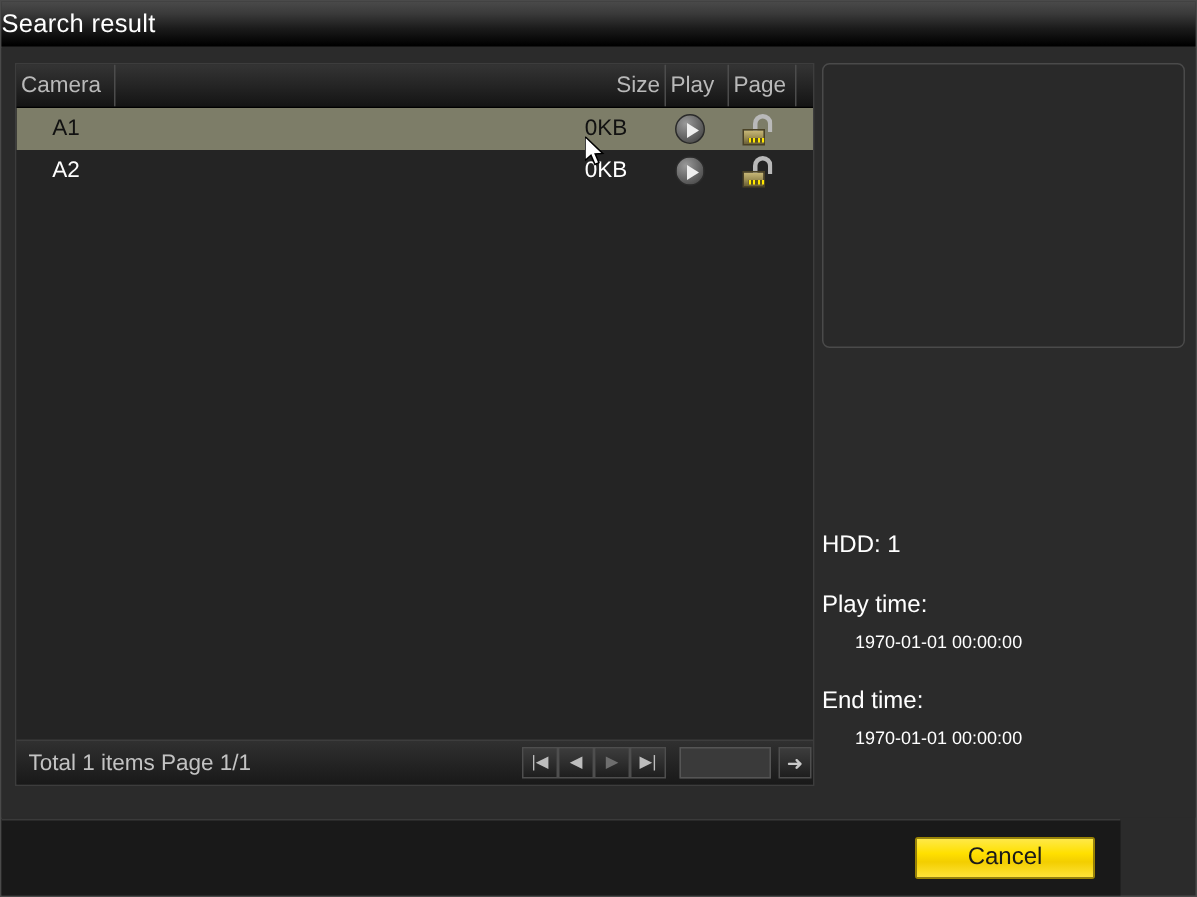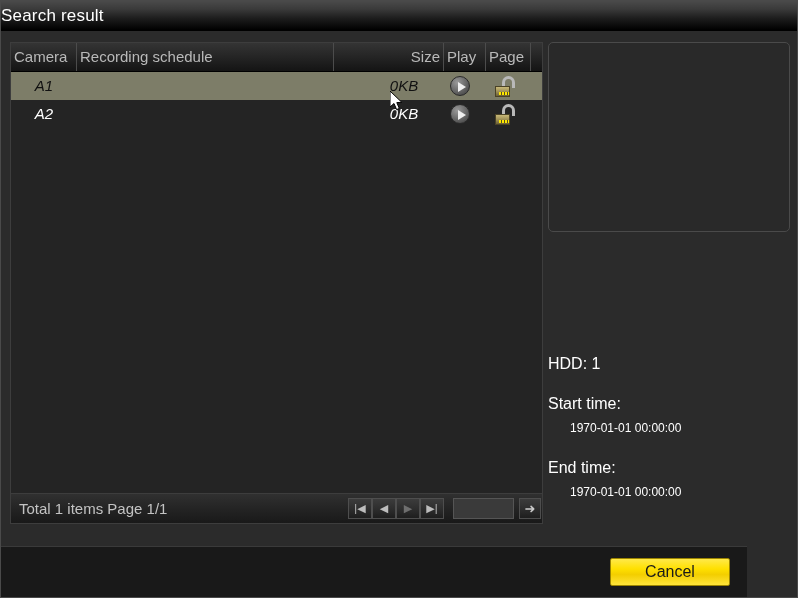--- a/index.html
+++ b/index.html
@@ -91,21 +91,20 @@
     width: 531px;
     height: 421px;
     background: #242424;
     overflow: hidden;
   }
   .row {
     position: relative;
     height: 28px;
     width: 100%;
     background: transparent;
-    font-style: italic;
   }
   .row.selected { background: #7d7d68; }
   .row .cell {
     position: absolute;
     top: 0;
     height: 28px;
     line-height: 28px;
     font-size: 15px;
     color: #ffffff;
     white-space: nowrap;
@@ -293,21 +292,20 @@
   <div id="titlebar">
     <div id="title-text">Search result</div>
   </div>
 
   <div id="body-area">
 
     <div id="list-panel">
 
       <div id="list-header">
         <div class="hcell" id="h-camera">Camera</div>
-        <div class="hcell" id="h-schedule">Recording schedule</div>
         <div class="hcell right" id="h-size">Size</div>
         <div class="hcell" id="h-play">Play</div>
         <div class="hcell" id="h-lock">Page</div>
         <div class="hcell" id="h-pad"></div>
       </div>
 
       <div id="rows-area">
 
         <div class="row selected">
           <div class="cell c-camera">A1</div>
@@ -356,21 +354,21 @@
       </div>
 
     </div>
 
     <div id="right-panel">
       <div id="preview-box"></div>
 
       <div id="info-box">
         <div class="info-label">HDD: 1</div>
         <div class="info-gap"></div>
-        <div class="info-label">Start time:</div>
+        <div class="info-label">Play time:</div>
         <div class="info-value">1970-01-01 00:00:00</div>
         <div class="info-gap"></div>
         <div class="info-label">End time:</div>
         <div class="info-value">1970-01-01 00:00:00</div>
       </div>
     </div>
 
   </div>
 
   <div id="footer-bar">

